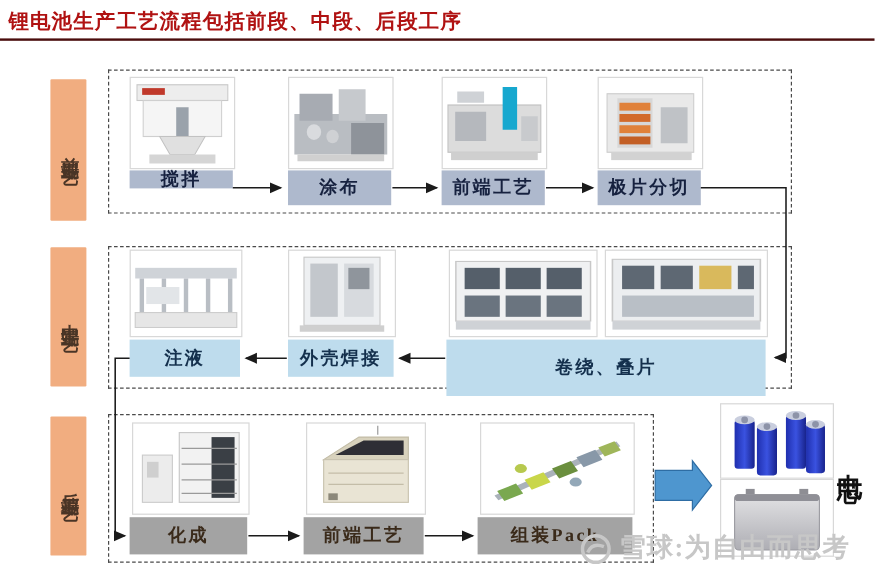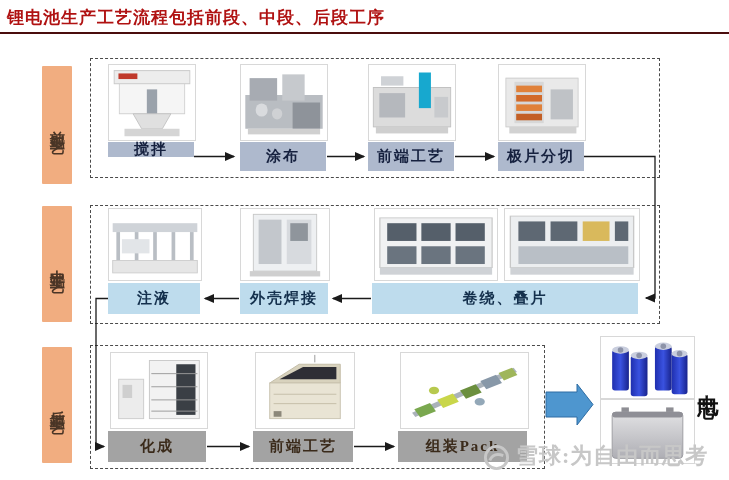--- a/index.html
+++ b/index.html
@@ -132,21 +132,21 @@
       <rect x="34" y="14" width="20" height="22" fill="#5e6873"></rect>
       <rect x="58" y="14" width="20" height="22" fill="#d9b95c"></rect>
       <rect x="82" y="14" width="10" height="22" fill="#5e6873"></rect>
       <rect x="10" y="42" width="82" height="20" fill="#b9bfc6"></rect>
       <rect x="4" y="66" width="92" height="8" fill="#cfd2d6"></rect>
     </svg>
   </div>
 
   <div class="step middle" style="left:240px;top:283px;width:88px;height:31px;">外壳焊接</div>
   <div class="step middle" style="left:108px;top:283px;width:92px;height:31px;">注液</div>
-  <div class="step middle" style="left:372px;top:283px;width:266px;height:31px;">卷绕、叠片</div>
+  <div class="step middle" style="left:372px;top:283px;width:266px;height:47px;">卷绕、叠片</div>
 
   <div class="img-box" style="left:110px;top:352px;width:96px;height:75px;">
     <svg viewBox="0 0 100 80" preserveAspectRatio="none">
       <rect x="8" y="28" width="26" height="42" fill="#ececec" stroke="#cccccc"></rect>
       <rect x="12" y="34" width="10" height="14" fill="#cfcfcf"></rect>
       <rect x="40" y="8" width="52" height="62" fill="#f2f2f2" stroke="#c8c8c8"></rect>
       <rect x="68" y="12" width="20" height="54" fill="#3a3f45"></rect>
       <line x1="42" y1="22" x2="90" y2="22" stroke="#9a9a9a"></line>
       <line x1="42" y1="36" x2="90" y2="36" stroke="#9a9a9a"></line>
       <line x1="42" y1="50" x2="90" y2="50" stroke="#9a9a9a"></line>

